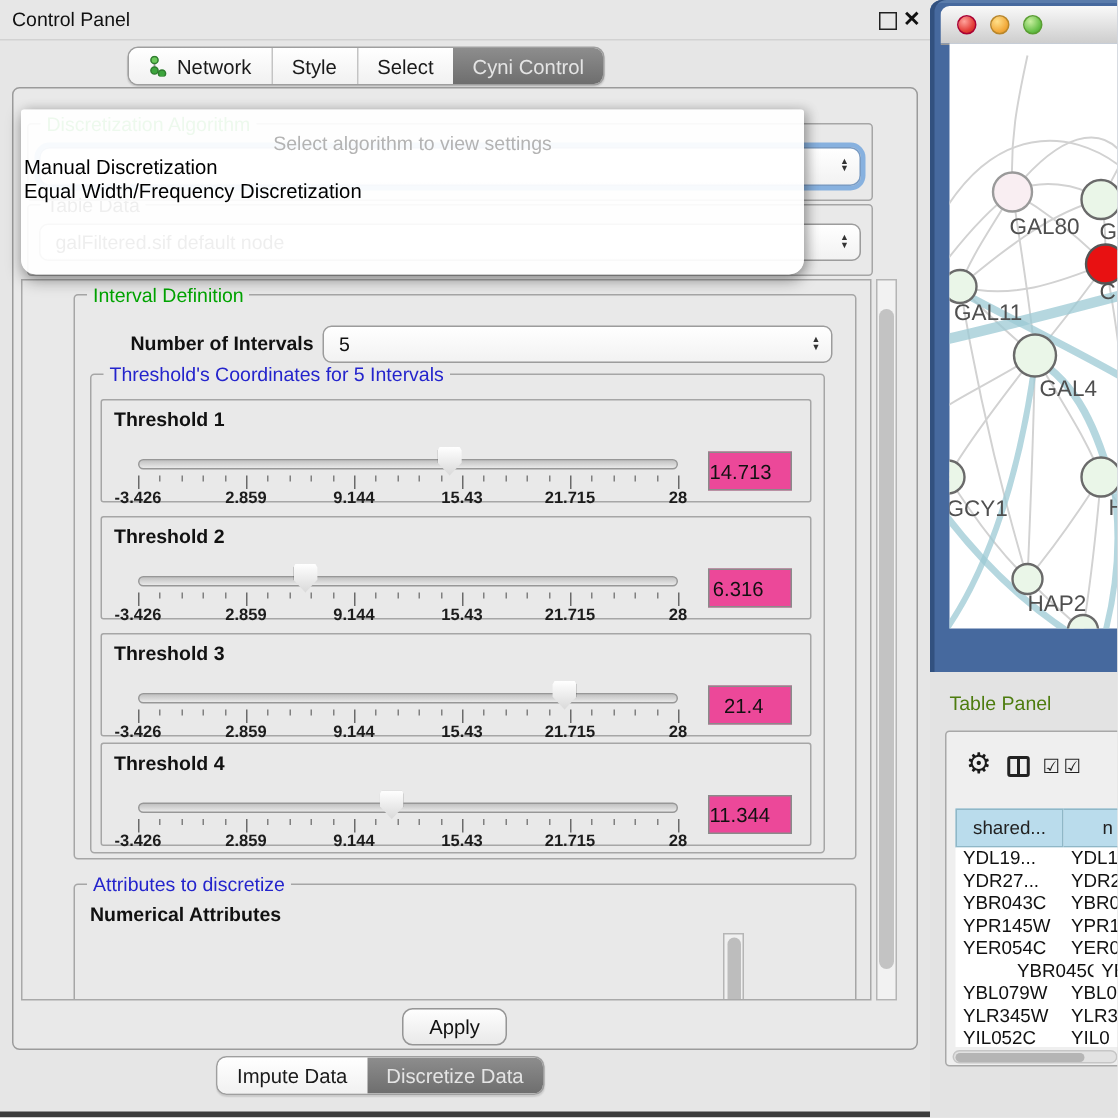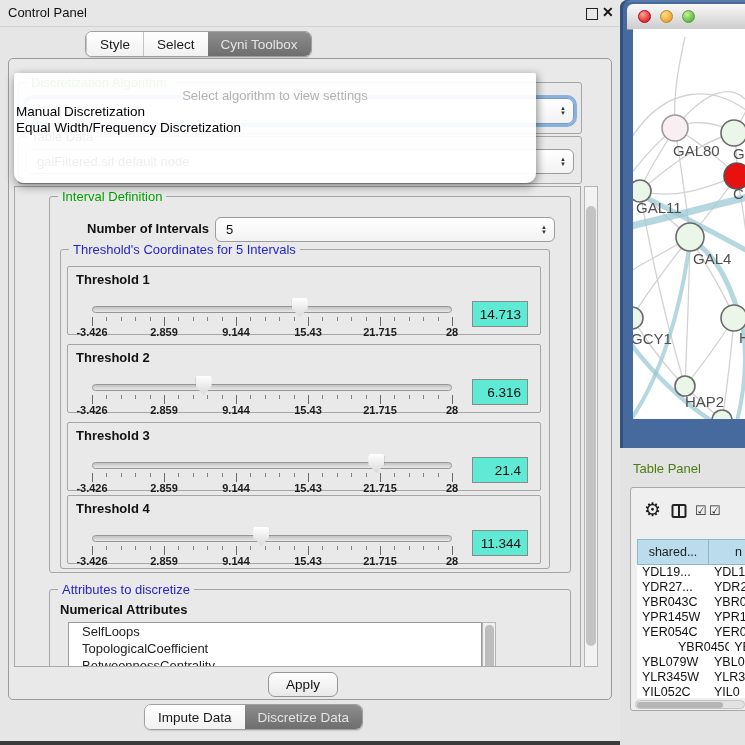--- a/index.html
+++ b/index.html
@@ -39,21 +39,21 @@
   #num-label{left:37px;top:24px;font-size:13px;font-weight:bold;color:#111;position:absolute;}
   #num-combo{left:165px;top:20px;width:340px;height:25px;}
   #fs-thr{left:10px;top:52px;width:488px;height:318px;}
   .thr{position:absolute;left:6px;width:474px;height:69px;border:1px solid #a6a6a6;border-radius:2px;background:#e9e9e9;box-sizing:border-box;}
   .thrlab{position:absolute;left:8px;top:5px;font-size:13px;font-weight:bold;color:#111;}
   .track{position:absolute;left:24px;top:39px;width:360px;height:7px;background:linear-gradient(#c2c2c2,#e9e9e9);border:1px solid #979797;border-radius:4px;box-sizing:border-box;}
   .handle{position:absolute;top:31px;width:16px;height:19px;background:linear-gradient(#ffffff,#d9d9d9);clip-path:polygon(8% 0,92% 0,100% 12%,100% 55%,50% 100%,0 55%,0 12%);filter:drop-shadow(0 0 1px rgba(0,0,0,.65));}
   .tick{position:absolute;top:50px;width:1px;height:4px;background:#808080;}
   .tick.major{height:9px;background:#6a6a6a;}
   .ticklab{position:absolute;top:59px;transform:translateX(-50%);font-size:11px;font-weight:bold;color:#1c1c1c;white-space:nowrap;}
-  .thrval{position:absolute;left:404px;top:34px;width:56px;height:26px;background:#5eead4;border:1px solid #8a8a8a;font-size:13.5px;color:#111;text-align:right;line-height:26px;padding-right:6px;box-sizing:border-box;}
+  .thrval{position:absolute;left:404px;top:34px;width:56px;height:26px;background:#ec4899;border:1px solid #8a8a8a;font-size:13.5px;color:#111;text-align:right;line-height:26px;padding-right:18px;box-sizing:border-box;}
   #fs-attrs{left:34px;top:402px;width:520px;height:110px;}
   #attrs-title{position:absolute;left:10px;top:12px;font-size:13px;font-weight:bold;color:#111;}
   #attrList{position:absolute;left:18px;top:32px;width:414px;height:76px;background:#fff;border:1px solid #999;box-sizing:border-box;overflow:hidden;}
   .attr-item{font-size:13px;color:#222;padding:1px 0 1px 13px;white-space:nowrap;}
   #attr-vscroll{position:absolute;left:432px;top:32px;width:14px;height:76px;background:#f0f0f0;border:1px solid #b5b5b5;box-sizing:border-box;}
   #attr-vthumb{position:absolute;left:1.5px;top:2px;width:9px;height:66px;background:#bdbdbd;border-radius:5px;}
   #main-vscroll{left:584px;top:186px;width:14px;height:481px;background:#f2f2f2;border:1px solid #b5b5b5;box-sizing:border-box;}
   #main-vthumb{position:absolute;left:1px;top:19px;width:10px;height:440px;background:#c3c3c3;border-radius:5px;}
   #apply-btn{left:268px;top:672px;width:68px;height:23px;background:linear-gradient(#fefefe,#e9e9e9);border:1px solid #969696;border-radius:7px;font-size:13.5px;color:#111;display:flex;align-items:center;justify-content:center;}
   #dark-strip{left:0;top:741px;width:620px;height:4px;background:#3b3b3b;}
@@ -87,28 +87,40 @@
 
 <div id="app">
 
   <div class="abs" id="titlebar">
     <span class="abs" id="panel-title">Control Panel</span>
     <span class="abs" id="float-icon"></span>
     <span class="abs" id="close-icon">✕</span>
   </div>
 
   <div class="abs segbar" id="topTabs">
+      <div class="seg">
+        <span class="tabicon">
+          <svg width="13" height="14" viewBox="0 0 13 14">
+            <line x1="4" y1="3" x2="4" y2="10" stroke="#9a9a9a" stroke-width="1.2"></line>
+            <line x1="4" y1="10" x2="9" y2="12" stroke="#9a9a9a" stroke-width="1.2"></line>
+            <circle cx="4" cy="3" r="2.4" fill="#6cc95c" stroke="#2f7d2f"></circle>
+            <circle cx="4" cy="10" r="2.4" fill="#3da53d" stroke="#2f7d2f"></circle>
+            <circle cx="9" cy="12" r="2.4" fill="#3da53d" stroke="#2f7d2f"></circle>
+          </svg>
+        </span>
+        <span>Network</span>
+      </div>
       <div class="seg div">
         <span>Style</span>
       </div>
       <div class="seg div">
         <span>Select</span>
       </div>
       <div class="seg sel">
-        <span>Cyni Toolbox</span>
+        <span>Cyni Control</span>
       </div>
     </div>
 
   <div class="abs" id="content-panel"></div>
 
   <div class="abs fs" id="fs-algo">
     <span class="legend lg-green">Discretization Algorithm</span>
   </div>
   <div class="abs combo" id="algo-combo">
     <span class="spin">
@@ -299,25 +311,20 @@
               <span class="ticklab" style="left: 384px;">28</span>
               <div class="handle" style="left: 185.197px;"></div>
               <div class="thrval">11.344</div>
             </div>
           </div>
       </div>
     </div>
     <div class="fs" id="fs-attrs">
       <span class="legend lg-blue">Attributes to discretize</span>
       <span id="attrs-title">Numerical Attributes</span>
-      <div id="attrList">
-          <div class="attr-item">SelfLoops</div>
-          <div class="attr-item">TopologicalCoefficient</div>
-          <div class="attr-item">BetweennessCentrality</div>
-        </div>
       <div id="attr-vscroll">
           <div id="attr-vthumb"></div>
         </div>
     </div>
   </div>
 
   <div class="abs" id="main-vscroll">
     <div id="main-vthumb"></div>
   </div>
 

